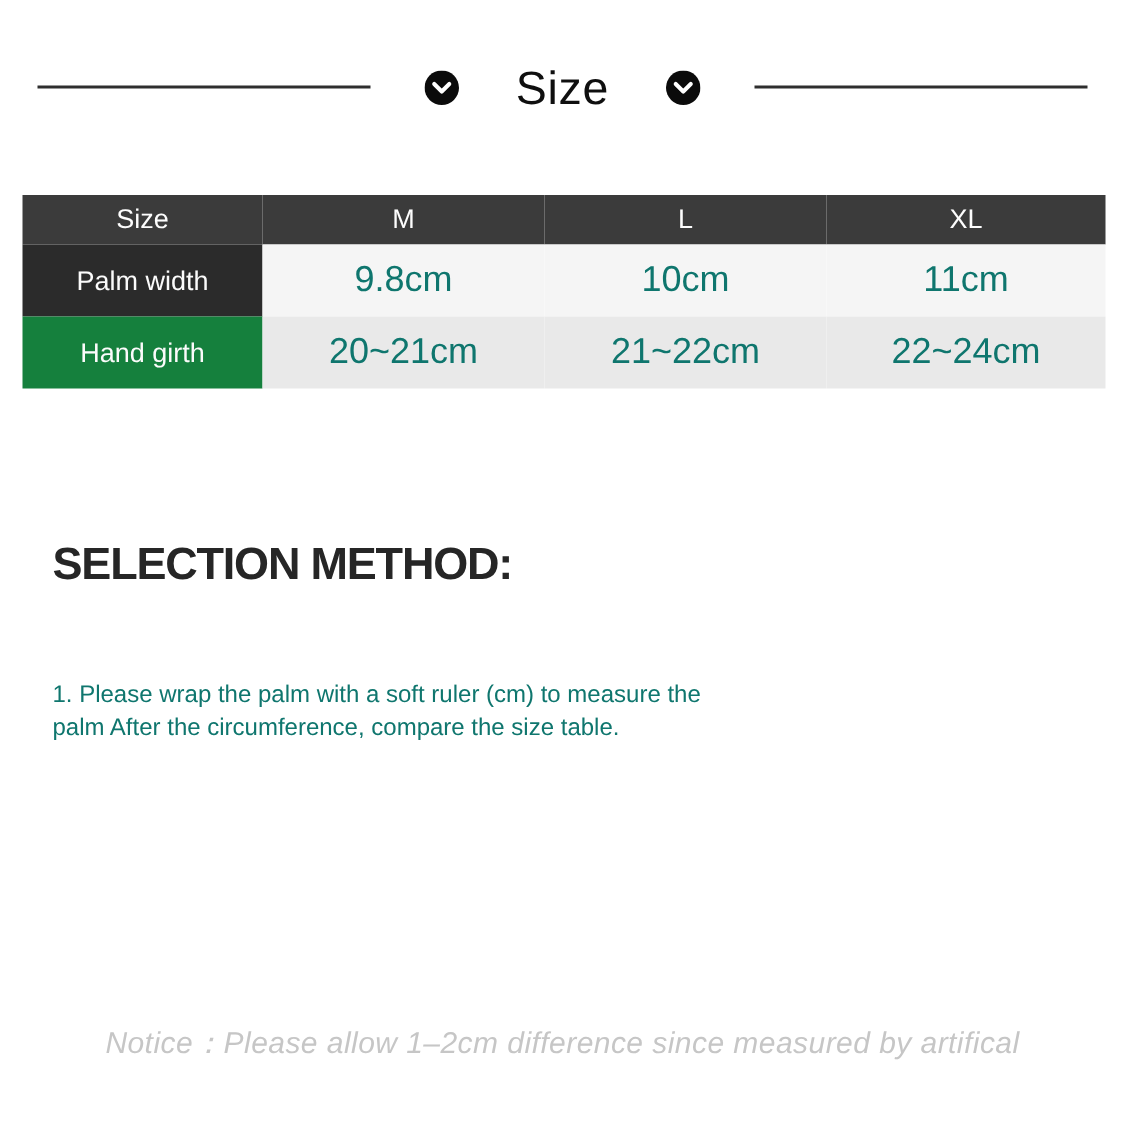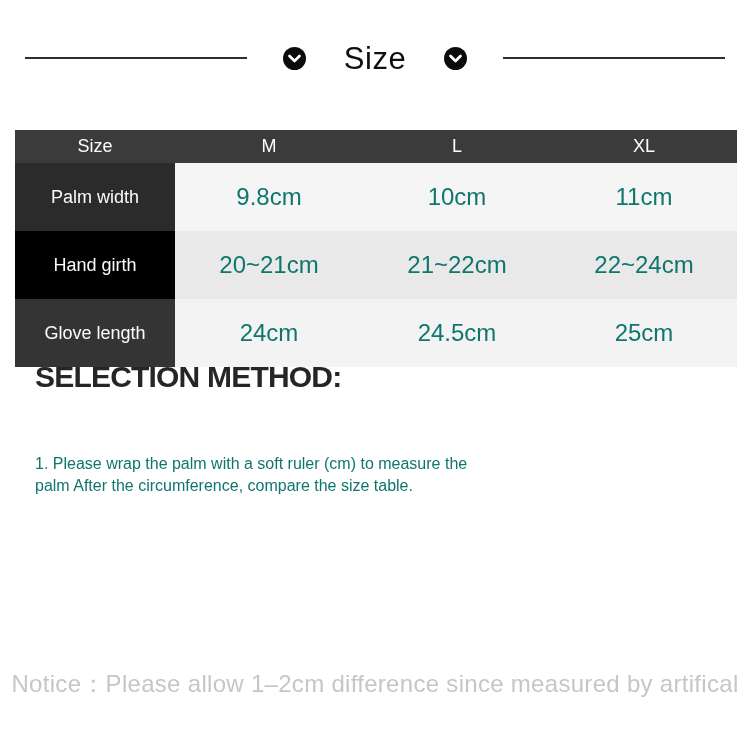--- a/index.html
+++ b/index.html
@@ -17,24 +17,24 @@
   .title-text{font-size:31px;color:#0f0f0f;letter-spacing:.5px;line-height:1;padding:0 2px;}
   
   table.size-table{
     position:absolute;top:130px;left:15px;width:722px;
     border-collapse:collapse;table-layout:fixed;
   }
   .size-table th{
     height:33px;background:#3b3b3b;color:#fdfdfd;
     font-weight:400;font-size:18px;text-align:center;padding:0;
   }
-  .size-table td{height:48px;text-align:center;padding:10px;}
+  .size-table td{height:48px;text-align:center;padding:0;}
   .size-table td.rowlabel{color:#fbfbfb;font-size:18px;}
   .size-table tr.r0 td.rowlabel{background:#2b2b2b;}
-  .size-table tr.r1 td.rowlabel{background:#000000;}
+  .size-table tr.r1 td.rowlabel{background:#15803d;}
   .size-table tr.r2 td.rowlabel{background:#343434;}
   .size-table td.val{font-size:24px;color:#0f766e;}
   .size-table tr.r0 td.val{background:#f5f5f5;}
   .size-table tr.r1 td.val{background:#e9e9e9;}
   .size-table tr.r2 td.val{background:#f3f3f3;}
   
   .sel-heading{
     position:absolute;left:35px;top:360px;
     font-size:30px;font-weight:700;letter-spacing:-.8px;color:#262626;
   }
@@ -44,22 +44,22 @@
   }
   .steps p{margin:0 0 18px 0;}
   
   .hands-panel{
     position:absolute;left:468px;top:437px;width:269px;height:173px;
     background:#f1f1f1;display:flex;align-items:center;justify-content:center;gap:14px;
   }
   .hand-svg{display:block;}
   
   .notice{
-    position:absolute;top:668px;left:0;width:750px;text-align:center;
-    font-size:24px;color:#c6c6c6;letter-spacing:.3px;
+    position:absolute;top:682px;left:0;width:750px;text-align:center;
+    font-size:20px;color:#c6c6c6;letter-spacing:.3px;font-style:italic;
   }
 </style>
 </head>
 <body>
 
 <div class="page">
 
   <div class="title-row">
     <div class="rule"></div>
     <svg class="badge" viewBox="0 0 22 22">
@@ -95,26 +95,20 @@
         <td class="val">9.8cm</td>
         <td class="val">10cm</td>
         <td class="val">11cm</td>
       </tr>
       <tr class="r1">
         <td class="rowlabel">Hand girth</td>
         <td class="val">20~21cm</td>
         <td class="val">21~22cm</td>
         <td class="val">22~24cm</td>
       </tr>
-      <tr class="r2">
-        <td class="rowlabel">Glove length</td>
-        <td class="val">24cm</td>
-        <td class="val">24.5cm</td>
-        <td class="val">25cm</td>
-      </tr>
     </tbody>
   </table>
 
   <div class="sel-heading">SELECTION METHOD:</div>
 
   <div class="steps">
     <p>1. Please wrap the palm with a soft ruler (cm) to measure the palm After the circumference, compare the size table.</p>
   </div>
 
 

